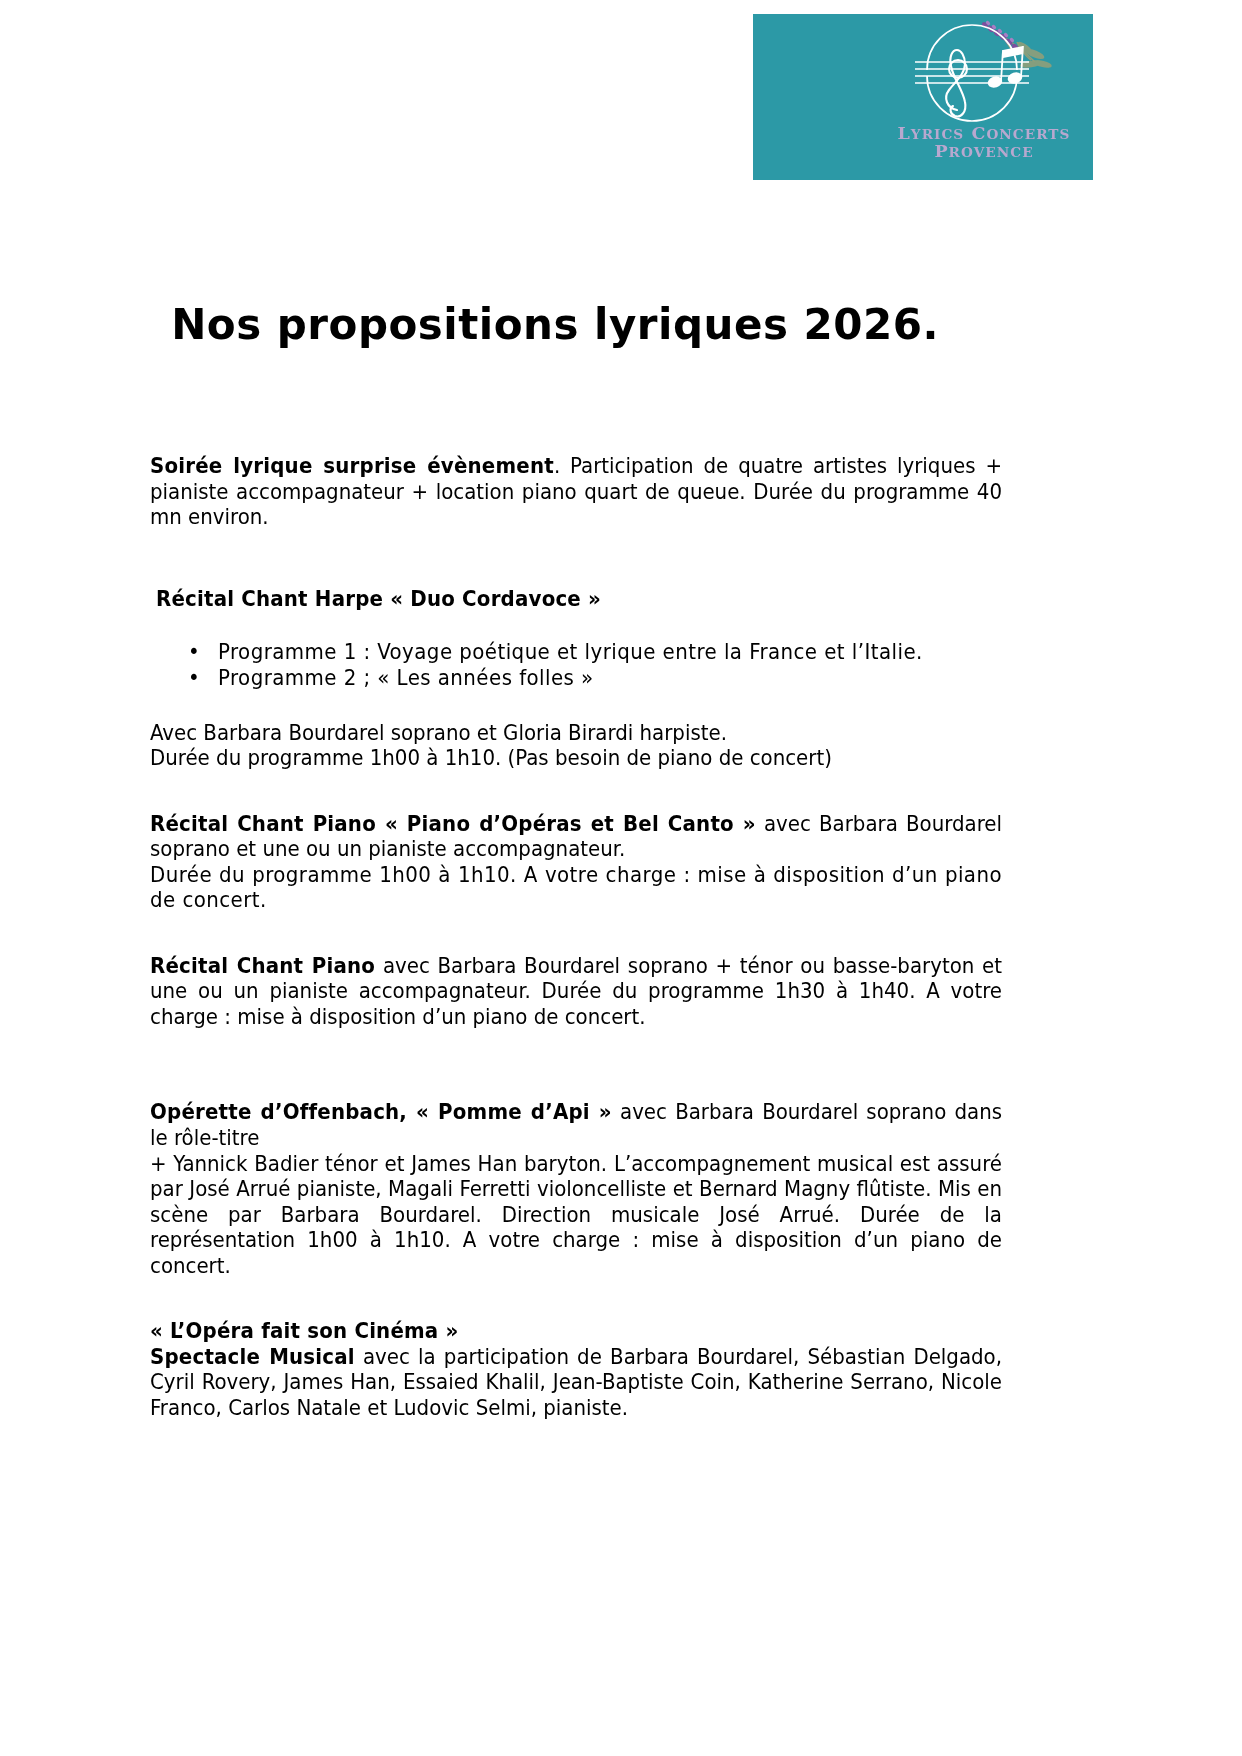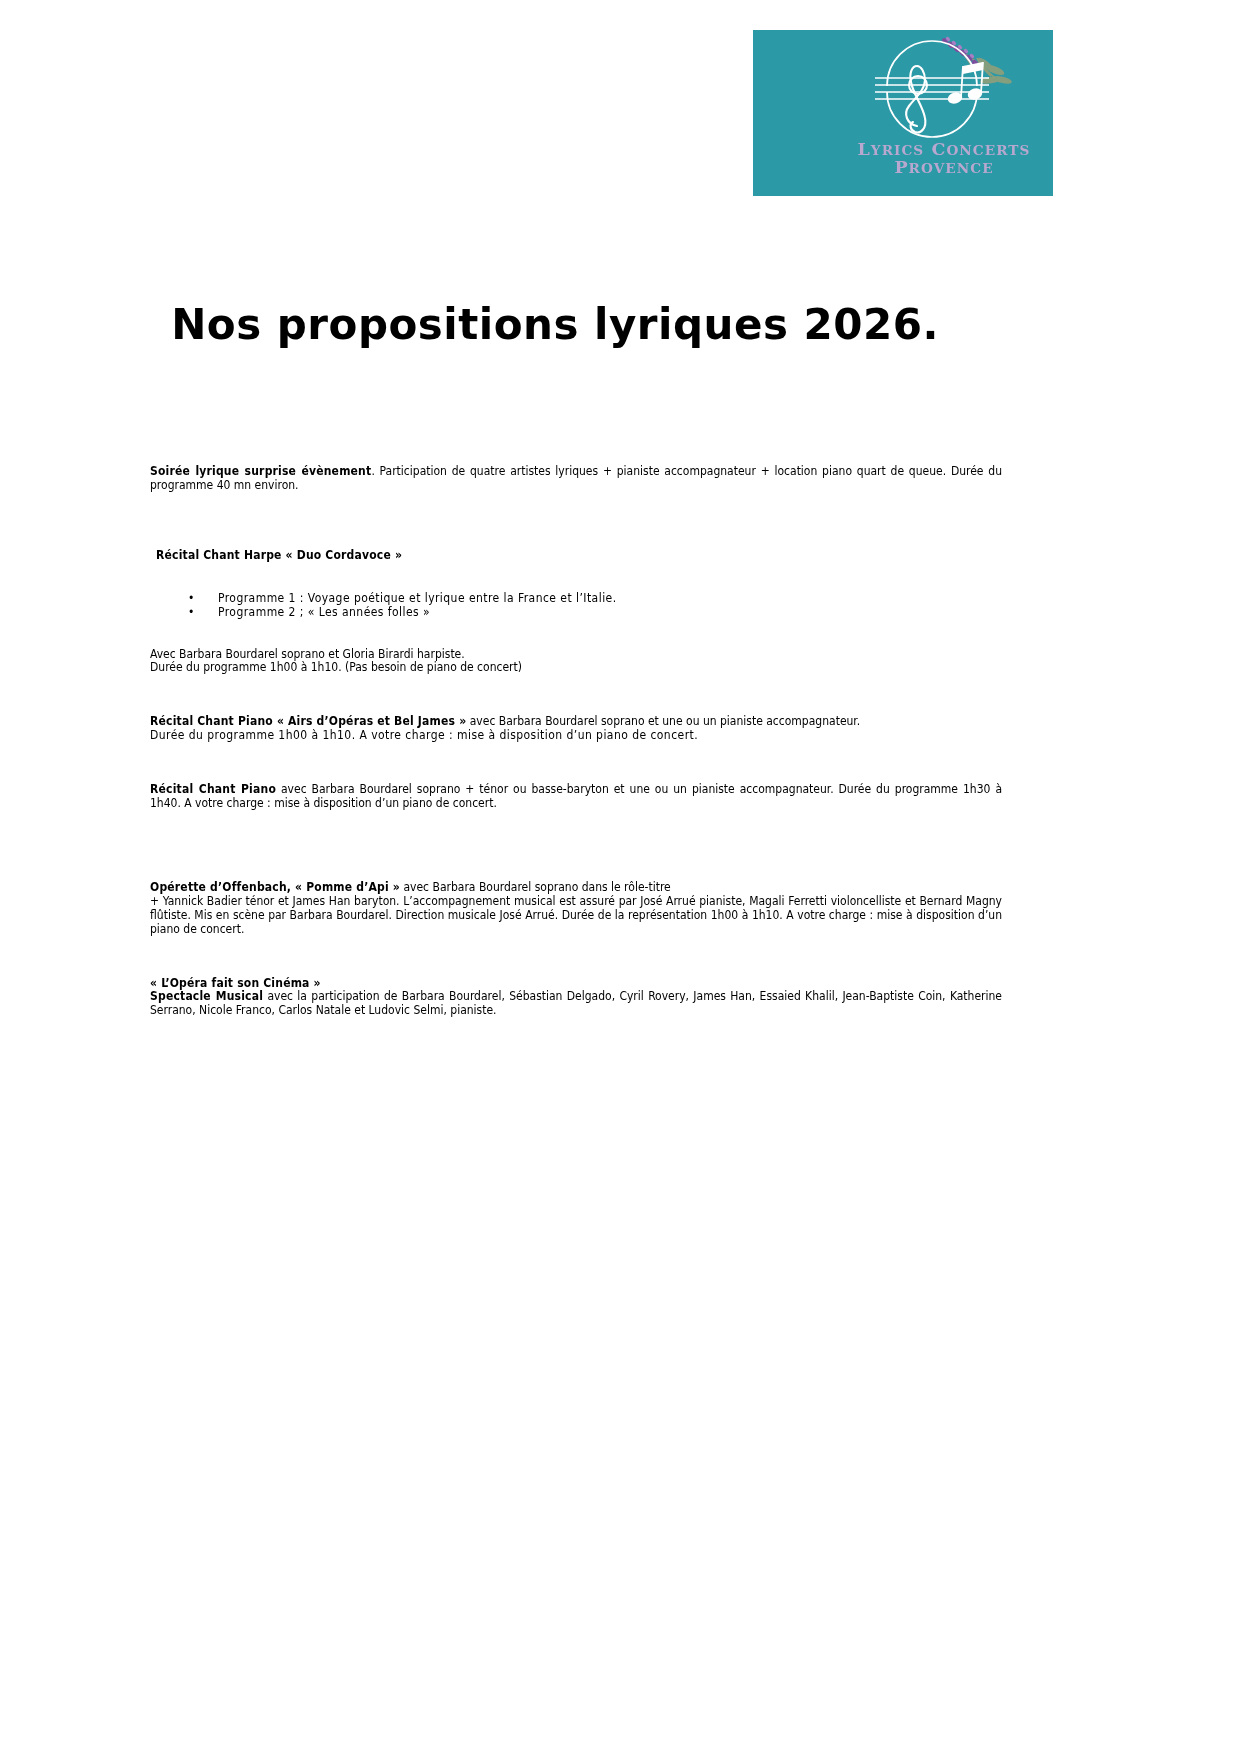--- a/index.html
+++ b/index.html
@@ -15,25 +15,24 @@
     font-family: "DejaVu Sans", sans-serif;
     color: #000000;
     overflow: hidden;
   }
 
   
   .logo-banner {
     position: absolute;
     left: 753px;
     top: 14px;
-    width: 300px;
+    width: 340px;
     height: 166px;
     background: #2c99a6;
     overflow: hidden;
-    margin-top: 16px;
   }
   .logo-inner {
     position: absolute;
     right: 6px;
     top: 6px;
     width: 206px;
     height: 156px;
   }
   .logo-emblem {
     position: absolute;
@@ -83,24 +82,24 @@
     font-size: 42px;
     font-weight: bold;
     letter-spacing: 0.5px;
     color: #000;
   }
 
   
   .content {
     position: absolute;
     left: 150px;
-    top: 465px;
+    top: 453px;
     width: 852px;
     font-family: "DejaVu Sans Condensed", "DejaVu Sans", sans-serif;
-    font-size: 12px;
+    font-size: 22px;
     line-height: 1.16;
     color: #000;
   }
   .content p {
     margin: 0;
   }
   .blk { margin: 0; }
   .gap-xl { height: 56px; }
   .gap-l  { height: 40px; }
   .gap-m  { height: 28px; }
@@ -220,21 +219,21 @@
     <li><span class="bullet">•</span><span>Programme 2 ; « Les années folles »</span></li>
   </ul>
 
   <div class="gap-m"></div>
 
   <p class="blk">Avec Barbara Bourdarel soprano et Gloria Birardi harpiste.</p>
   <p class="blk">Durée du programme 1h00 à 1h10. (Pas besoin de piano de concert)</p>
 
   <div class="gap-l"></div>
 
-  <p class="blk justify"><b>Récital Chant Piano « Airs d’Opéras et Bel James »</b><span> avec Barbara Bourdarel soprano et une ou un pianiste accompagnateur.</span></p>
+  <p class="blk justify"><b>Récital Chant Piano « Piano d’Opéras et Bel Canto »</b><span> avec Barbara Bourdarel soprano et une ou un pianiste accompagnateur.</span></p>
   <p class="blk justify spaced">Durée du programme 1h00 à 1h10. A votre charge : mise à disposition d’un piano de concert.</p>
 
   <div class="gap-l"></div>
 
   <p class="blk justify"><b>Récital Chant Piano</b><span> avec Barbara Bourdarel soprano + ténor ou basse-baryton et une ou un pianiste accompagnateur. Durée du programme 1h30 à 1h40. A votre charge : mise à disposition d’un piano de concert.</span></p>
 
   <div class="gap-xxl"></div>
 
   <p class="blk justify"><b>Opérette d’Offenbach, « Pomme d’Api »</b><span> avec Barbara Bourdarel soprano dans le rôle-titre</span></p>
   <p class="blk justify">+ Yannick Badier ténor et James Han baryton. L’accompagnement musical est assuré par José Arrué pianiste, Magali Ferretti violoncelliste et Bernard Magny flûtiste. Mis en scène par Barbara Bourdarel. Direction musicale José Arrué. Durée de la représentation 1h00 à 1h10. A votre charge : mise à disposition d’un piano de concert.</p>

